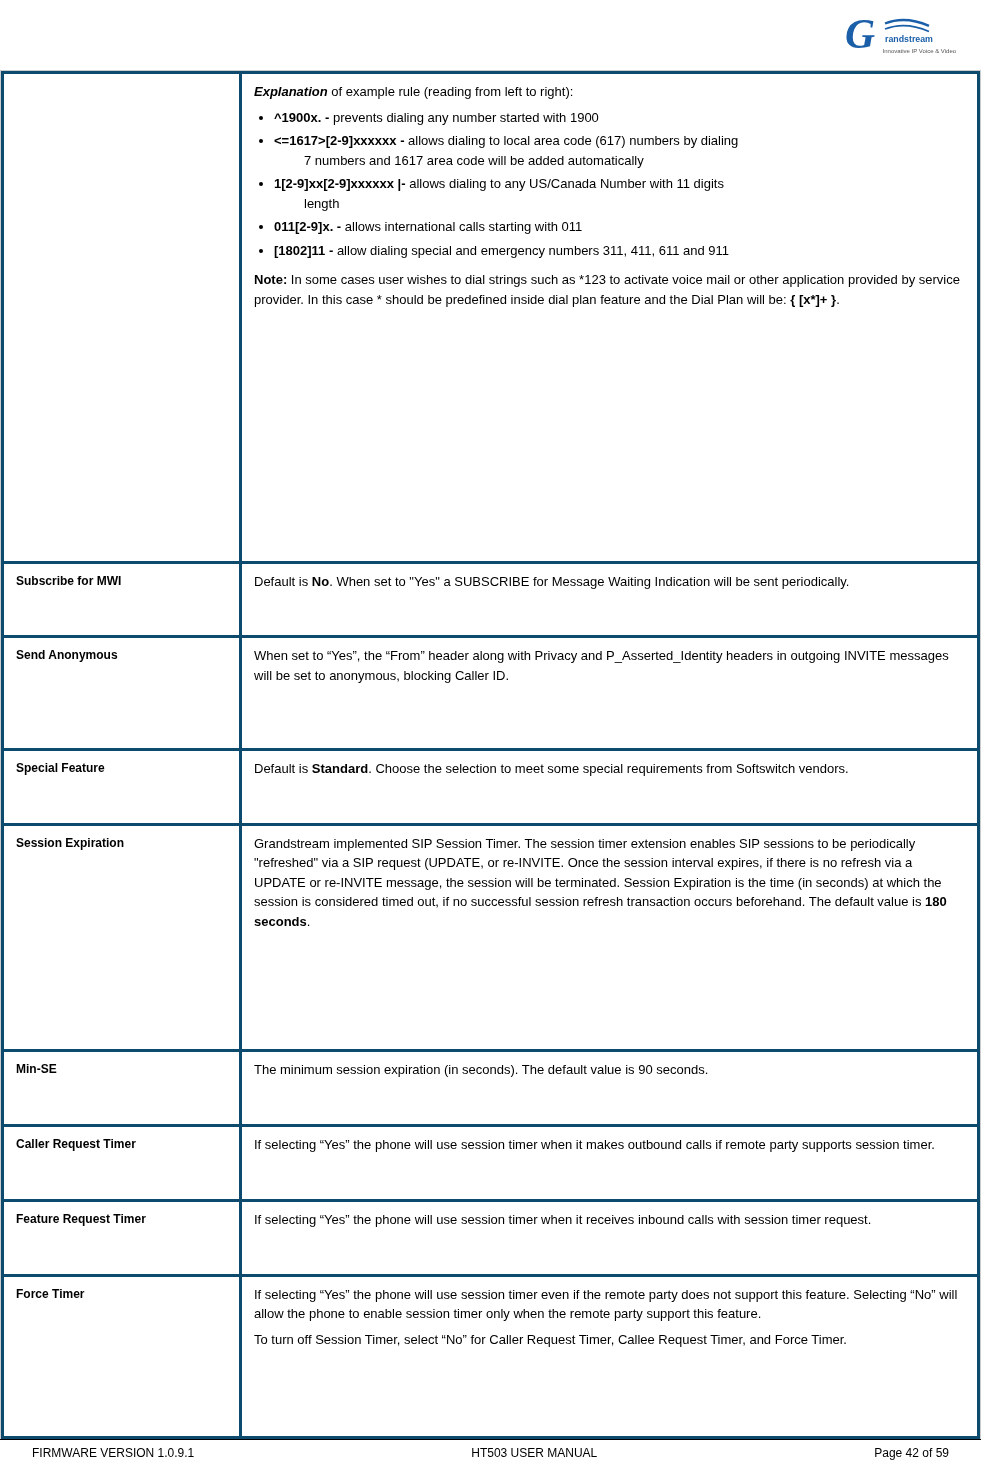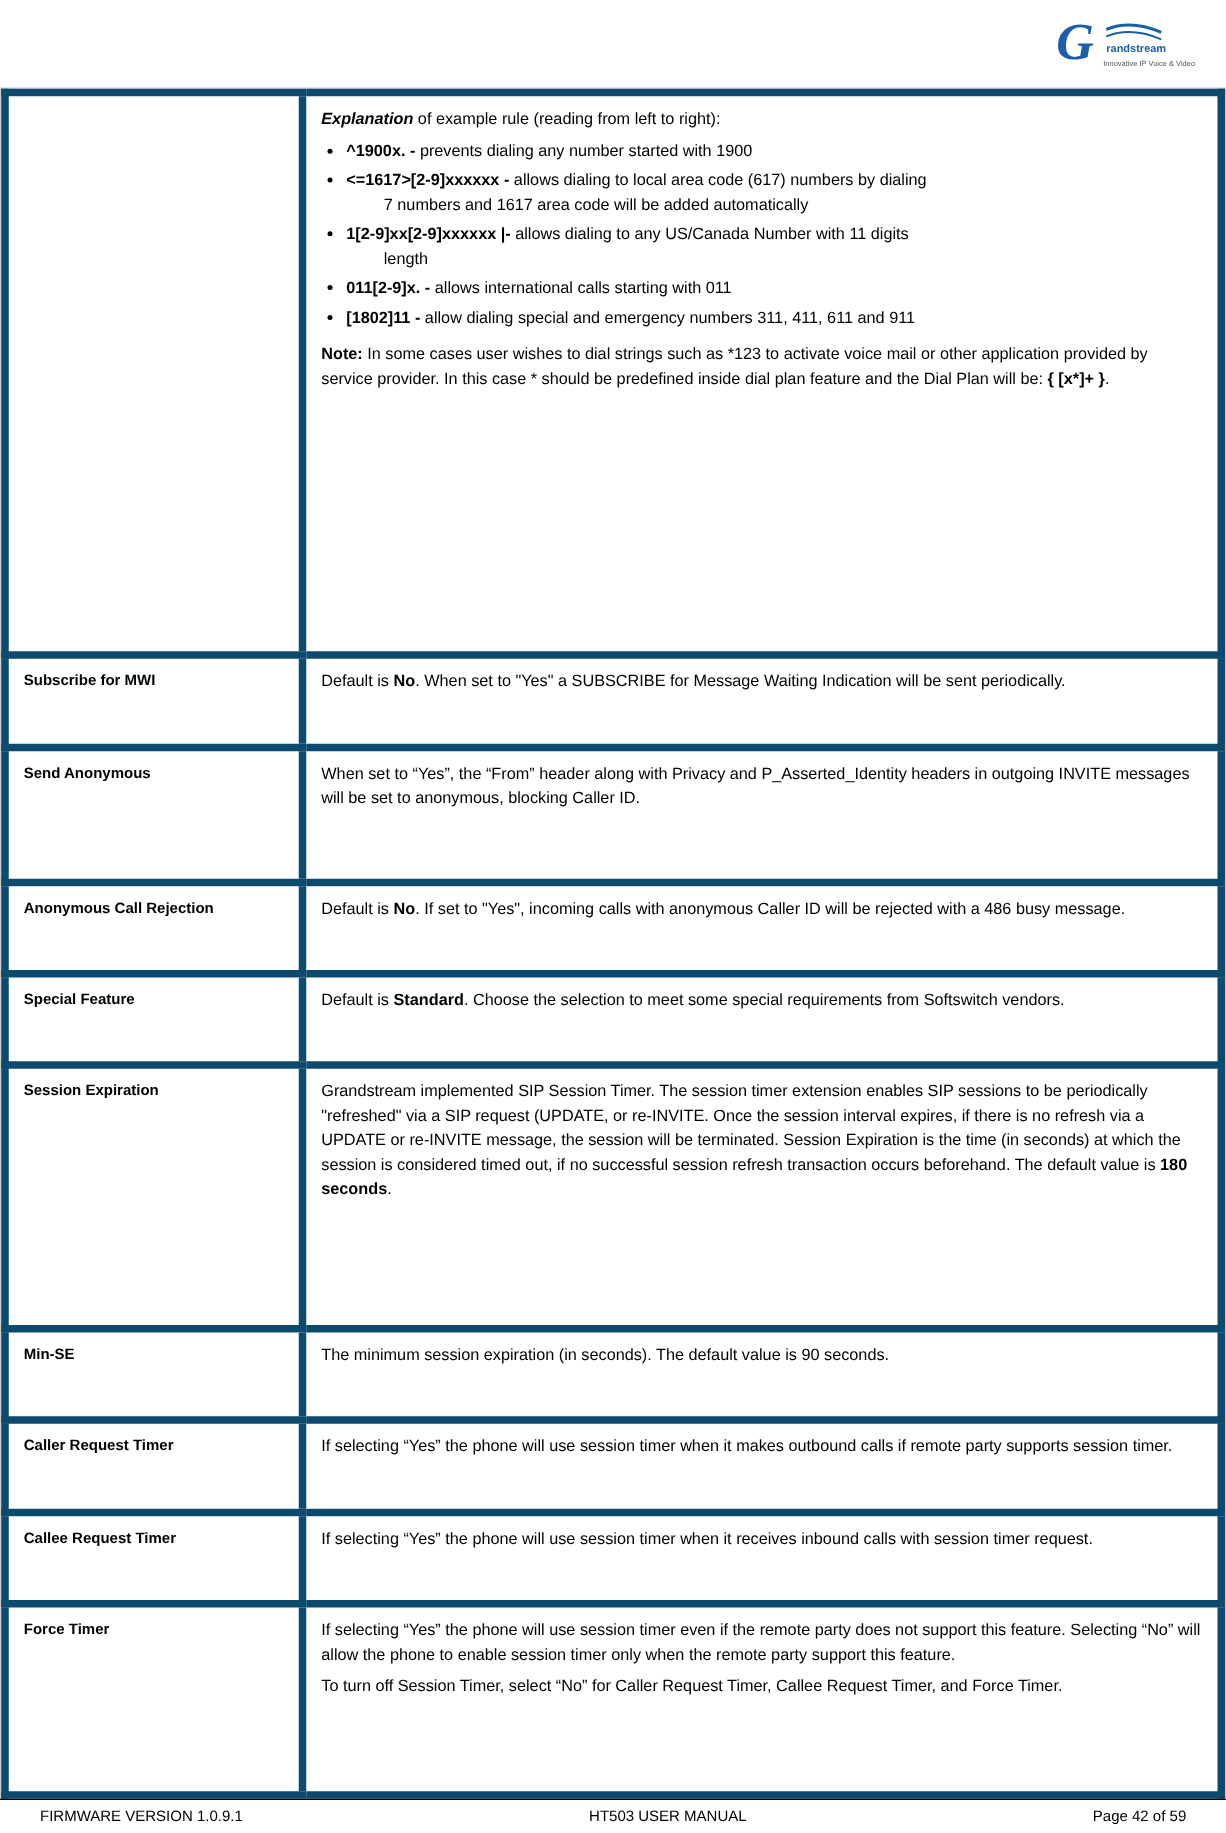--- a/index.html
+++ b/index.html
@@ -39,21 +39,21 @@
       border-right: 1px solid #ccc;
     }
     .main-table {
       width: 100%;
       border-collapse: collapse;
       margin: 0;
     }
     .main-table td {
       vertical-align: top;
       padding: 8px 12px;
-      border: 6px solid #0c4a6e;
+      border: 3px solid #0c4a6e;
       line-height: 1.5;
     }
     .main-table td.label-cell {
       width: 238px;
       font-weight: bold;
       font-size: 12px;
       border-right: 1px solid #ccc;
     }
     .main-table td.content-cell {
       font-size: 13px;
@@ -152,26 +152,20 @@
         <td class="content-cell">
           Default is <span class="bold">No</span>.  When set to "Yes" a SUBSCRIBE for Message Waiting Indication will be sent periodically.
         </td>
       </tr>
 
       <tr>
         <td class="label-cell">Send Anonymous</td>
         <td class="content-cell">When set to “Yes”, the “From” header along with Privacy and P_Asserted_Identity headers in outgoing INVITE messages will be set to anonymous, blocking Caller ID.</td>
       </tr>
 
-      <tr>
-        <td class="label-cell">Anonymous Call Rejection</td>
-        <td class="content-cell">
-          Default is <span class="bold">No</span>.  If set to "Yes", incoming calls with anonymous Caller ID will be rejected with a 486 busy message.
-        </td>
-      </tr>
 
       <tr>
         <td class="label-cell">Special Feature</td>
         <td class="content-cell">
           Default is <span class="bold">Standard</span>. Choose the selection to meet some special requirements from Softswitch vendors.
         </td>
       </tr>
 
       <tr>
         <td class="label-cell">Session Expiration</td>
@@ -184,21 +178,21 @@
         <td class="label-cell">Min-SE</td>
         <td class="content-cell">The minimum session expiration (in seconds).  The default value is 90 seconds.</td>
       </tr>
 
       <tr>
         <td class="label-cell">Caller Request Timer</td>
         <td class="content-cell">If selecting “Yes” the phone will use session timer when it makes outbound calls if remote party supports session timer.</td>
       </tr>
 
       <tr>
-        <td class="label-cell">Callee Request Timer</td>
+        <td class="label-cell">Feature Request Timer</td>
         <td class="content-cell">If selecting “Yes” the phone will use session timer when it receives inbound calls with session timer request.</td>
       </tr>
 
       <tr>
         <td class="label-cell">Force Timer</td>
         <td class="content-cell">
           <p>If selecting “Yes” the phone will use session timer even if the remote party does not support this feature. Selecting “No” will allow the phone to enable session timer only when the remote party support this feature.</p>
           <p style="margin-top: 6px;">To turn off Session Timer, select “No” for Caller Request Timer, Callee Request Timer, and Force Timer.</p>
         </td>
       </tr>

